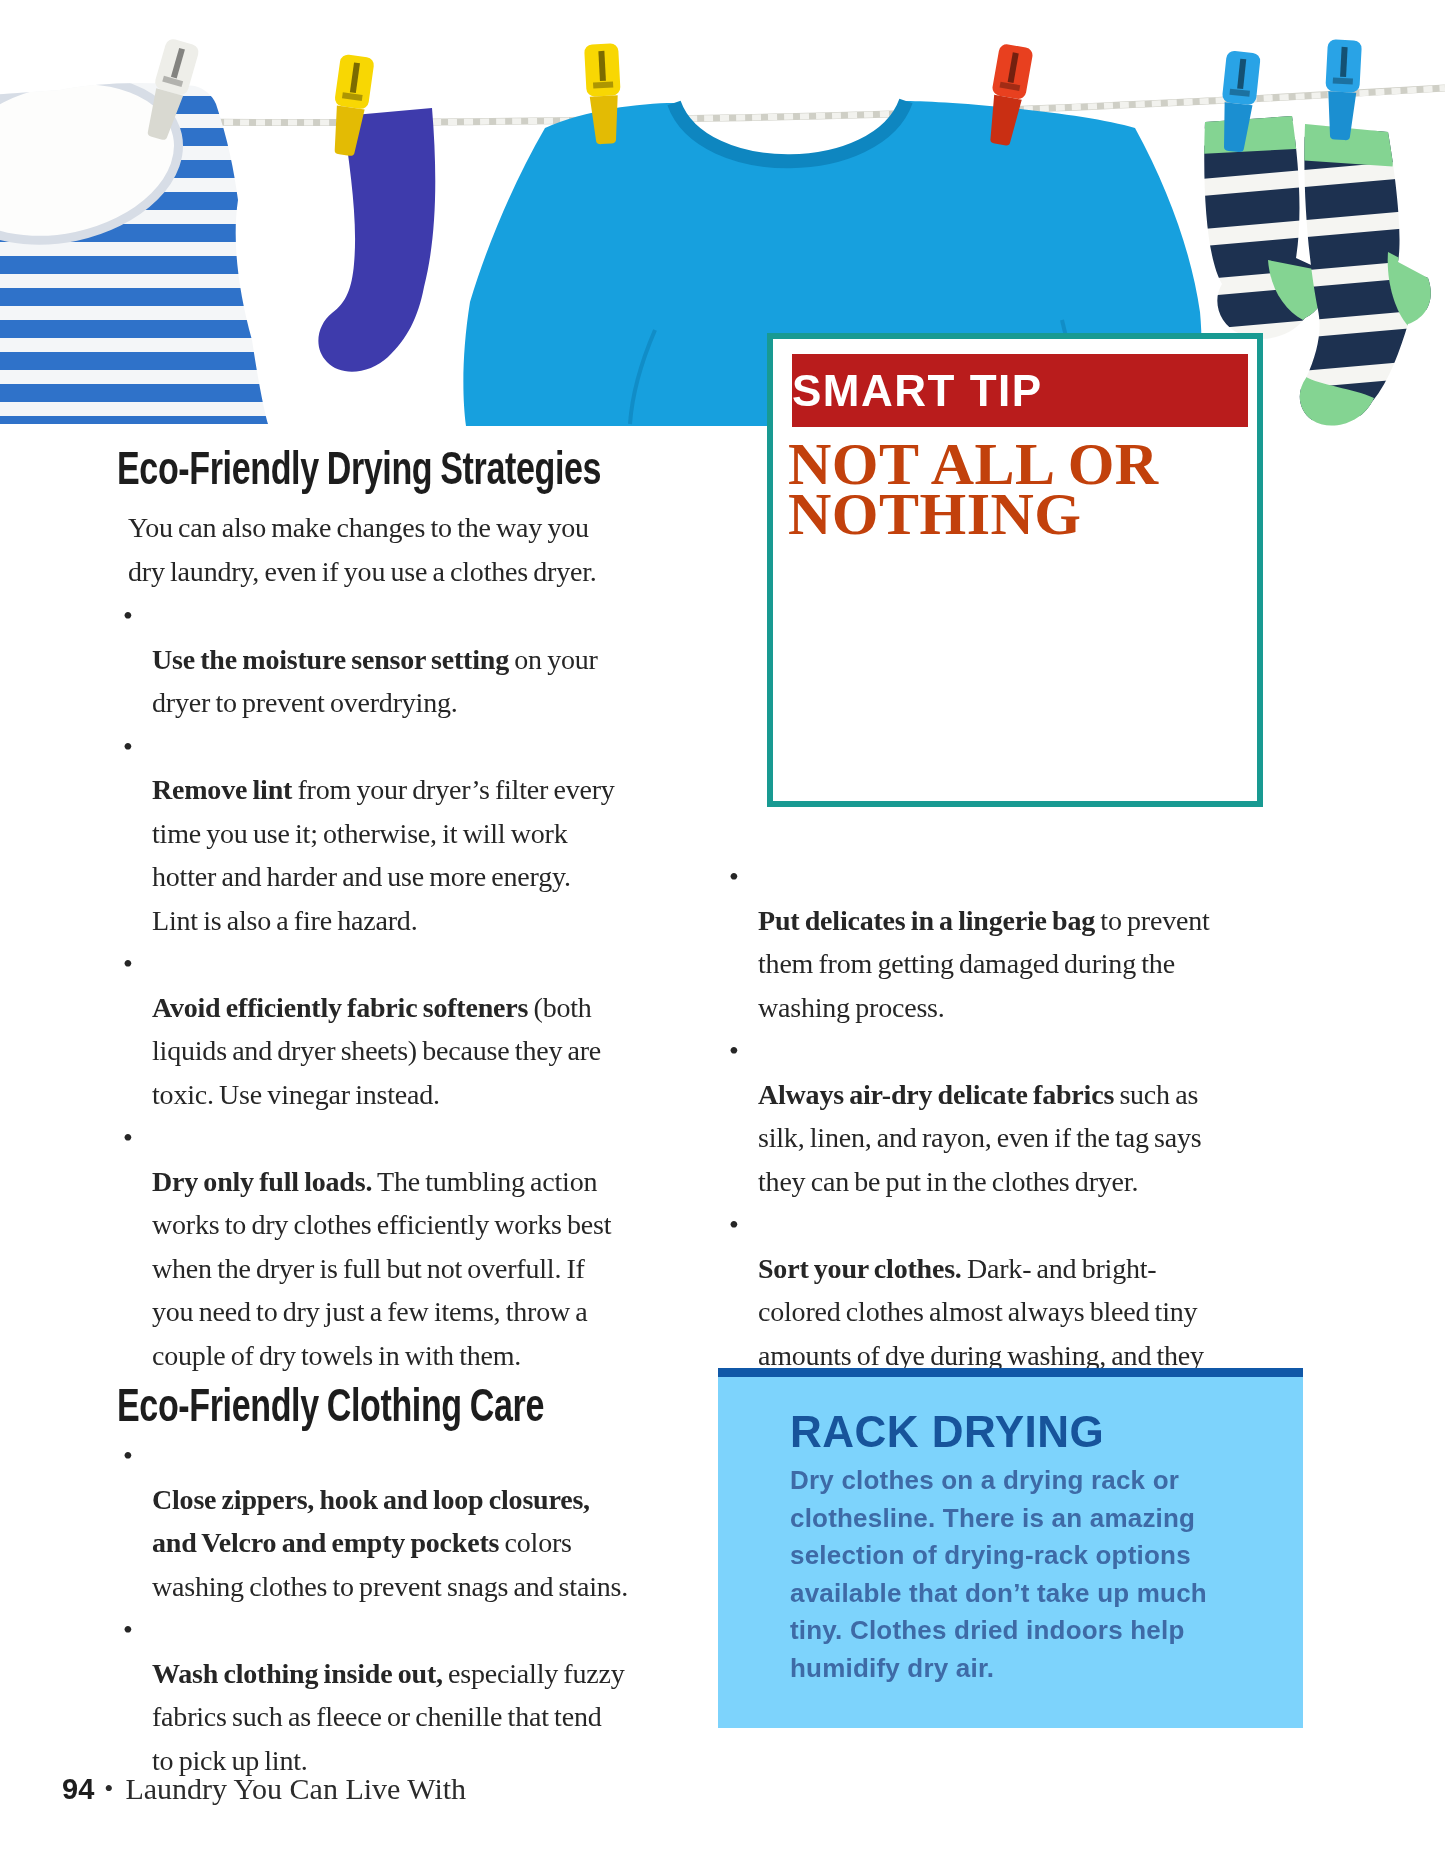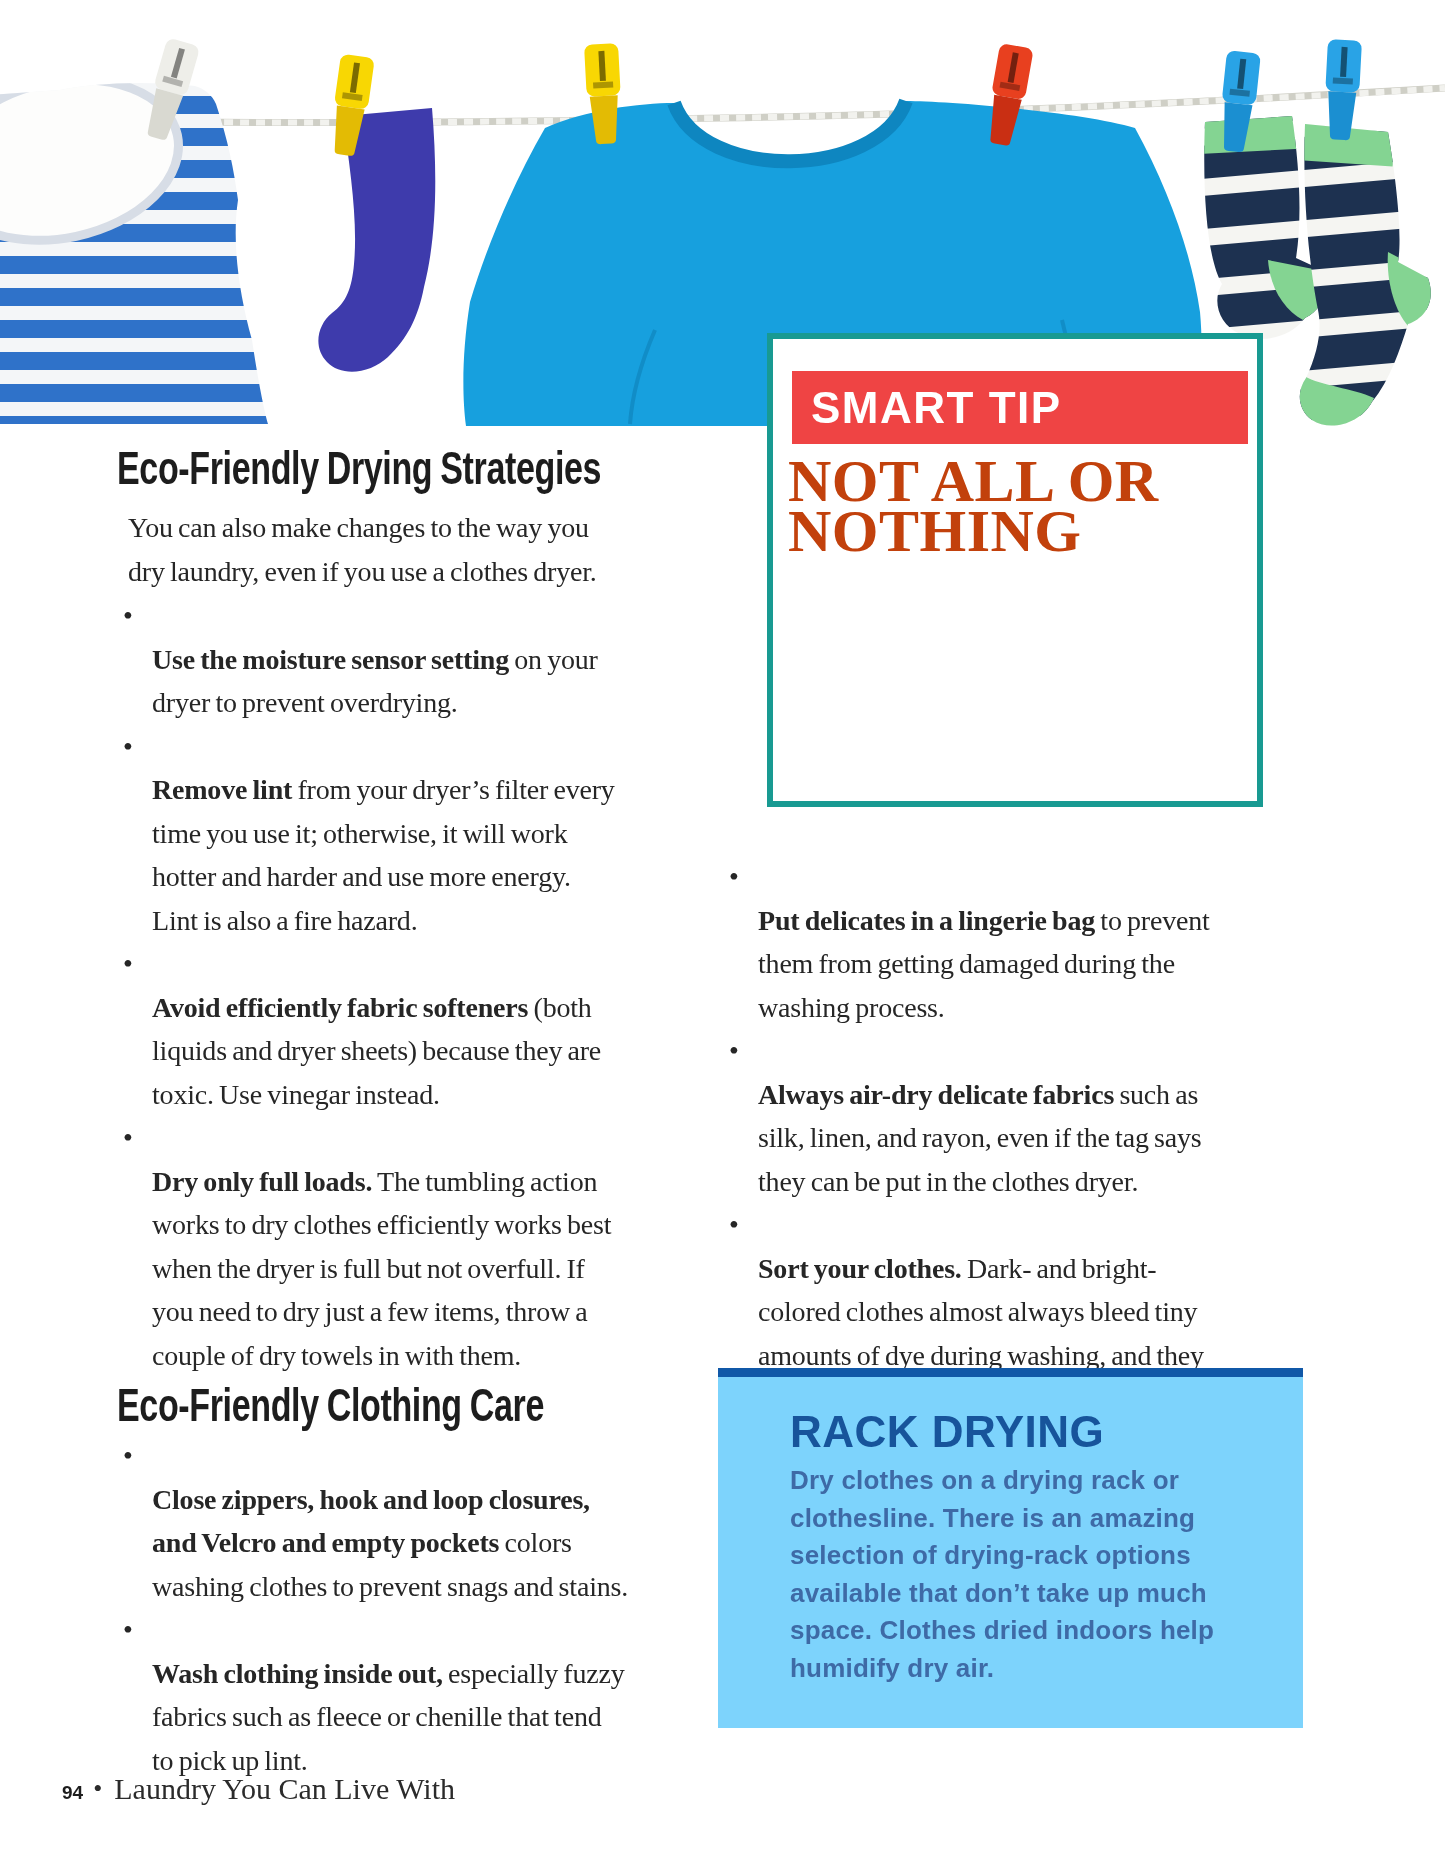--- a/index.html
+++ b/index.html
@@ -19,37 +19,37 @@
   .para2{margin-top:9px;}
   .blist{margin-top:1px;}
   .bullet{position:relative;padding-left:35px;white-space:pre-line;}
   .bullet .marker{position:absolute;left:6px;top:0;white-space:normal;}
   .col-right .bullet{padding-left:29px;}
   .col-right .bullet .marker{left:0;}
   b{font-weight:bold;}
   
   .smart-tip{position:absolute;left:767px;top:333px;width:496px;height:474px;background:#fff;
              border:6px solid #189a92;box-sizing:border-box;z-index:5;}
-  .st-banner{margin:32px 9px 0 19px;width:456px;height:73px;background:#ef4444;color:#fff;
+  .st-banner{margin:15px 9px 0 19px;width:456px;height:73px;background:#b91c1c;color:#fff;
              font-family:"Liberation Sans",sans-serif;font-weight:bold;font-size:44px;line-height:73px;
-             padding-left:19px;letter-spacing:1.5px;box-sizing:border-box;}
+             letter-spacing:1.5px;box-sizing:border-box;}
   .st-heading{margin:12px 0 0 15px;font-family:Liberation Serif, serif;font-weight:bold;
               font-size:60px;line-height:50px;color:#c2410c;white-space:pre-line;letter-spacing:0.5px;}
   .st-body{margin:13px 8px 0 15px;font-family:"Liberation Sans",sans-serif;font-weight:bold;
            font-size:26px;line-height:38.5px;color:#189a92;white-space:pre-line;letter-spacing:0.2px;}
   
   .rack{position:absolute;left:718px;top:1368px;width:585px;height:360px;background:#7dd3fc;
         border-top:9px solid #1058a8;box-sizing:border-box;z-index:5;}
   .rack-heading{margin:31px 0 0 72px;font-family:"Liberation Sans",sans-serif;font-weight:bold;
                 font-size:44px;line-height:48px;color:#17549b;letter-spacing:0.5px;}
   .rack-body{margin:6px 35px 0 72px;font-family:"Liberation Sans",sans-serif;font-weight:bold;
              font-size:26px;line-height:37.5px;color:#3e6aa6;white-space:pre-line;letter-spacing:0.2px;}
   
   .footer{position:absolute;left:62px;top:1772px;z-index:2;font-size:30px;color:#2b2b2b;}
-  .footer .pg{font-family:"Liberation Sans",sans-serif;font-weight:bold;font-size:19px;color:#1d1d1d;}
+  .footer .pg{font-family:"Liberation Sans",sans-serif;font-weight:bold;font-size:29px;color:#1d1d1d;}
   .footer .sep{display:inline-block;margin:0 12px 0 10px;font-size:26px;vertical-align:2px;}
 </style>
 </head>
 <body>
 
 <div class="page">
 
   <svg class="photo" width="1445" height="432" viewBox="0 0 1445 432">
     <defs>
       <pattern id="tankStripes" patternUnits="userSpaceOnUse" width="400" height="32">
@@ -226,21 +226,21 @@
     <div class="st-heading">NOT ALL OR
 NOTHING</div>
   </div>
 
   <div class="rack">
     <div class="rack-heading">RACK DRYING</div>
     <div class="rack-body">Dry clothes on a drying rack or
 clothesline. There is an amazing
 selection of drying-rack options
 available that don’t take up much
-space. Clothes dried indoors help
+tiny. Clothes dried indoors help
 humidify dry air.</div>
   </div>
 
   <div class="footer">
     <span class="pg">94</span><span class="sep">•</span><span class="title">Laundry You Can Live With</span>
   </div>
 
 </div>
 
 </body></html>

